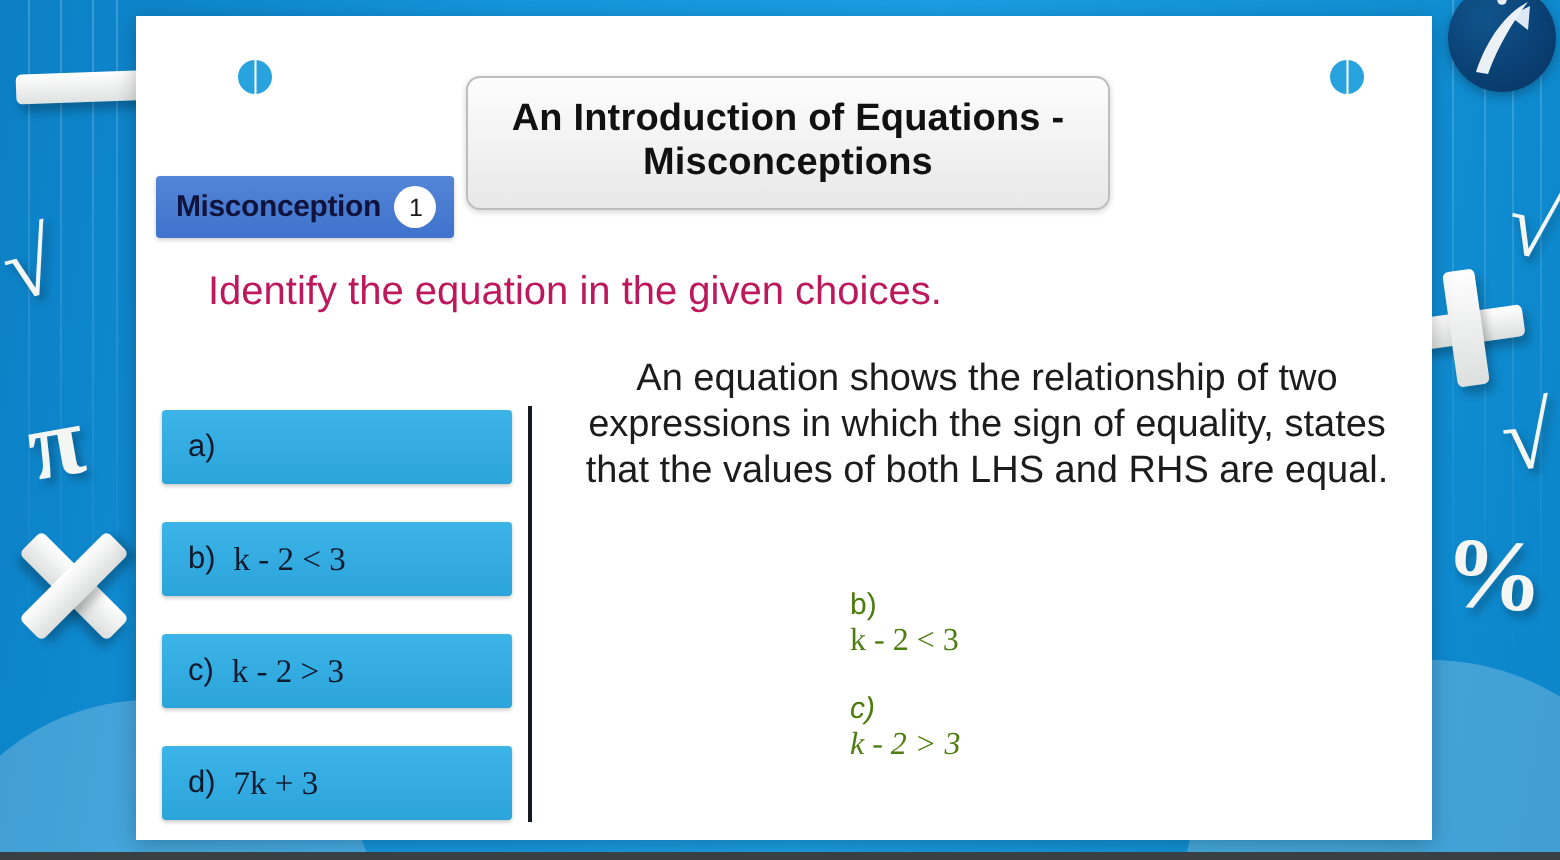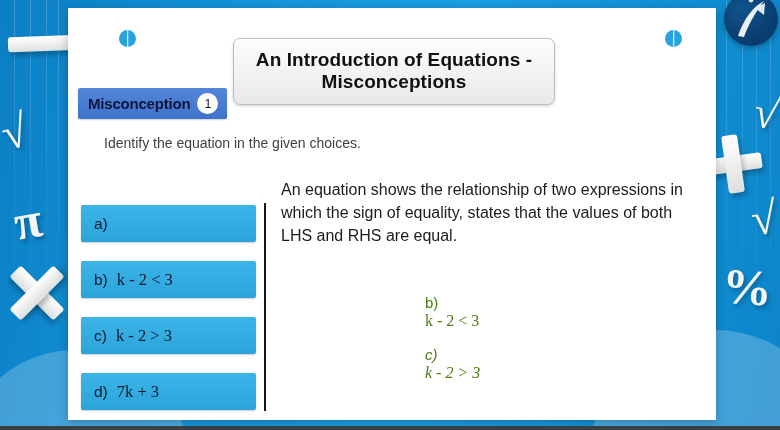--- a/index.html
+++ b/index.html
@@ -195,22 +195,22 @@
     font-size: 12.5px;
     display: flex;
     align-items: center;
     justify-content: center;
   }
 
   
   #prompt {
     position: absolute;
     left: 36px; top: 127px;
-    font-size: 14px;
-    color: #404040;
+    font-size: 20px;
+    color: #be185d;
     text-align: center;
   }
 
   
   #options-column {
     position: absolute;
     left: 13px; top: 197px;
     width: 175px;
   }
   .option-btn {
@@ -235,23 +235,24 @@
     left: 196px; top: 195px;
     width: 1.6px; height: 208px;
     background: #15181c;
   }
 
   
   #explanation {
     position: absolute;
     left: 213px; top: 170px;
     width: 425px;
-    font-size: 16px;
+    font-size: 19px;
     line-height: 23px;
     color: #1c1c1c;
+    text-align: center;
   }
   .answer-echo {
     position: absolute;
     left: 333px;
     font-size: 16px;
     color: #4d7c0f;
     font-family: "Liberation Serif", serif;
     white-space: pre;
   }
   .answer-echo .ae-letter { font-family: "Liberation Sans", sans-serif; font-size: 15px; }

